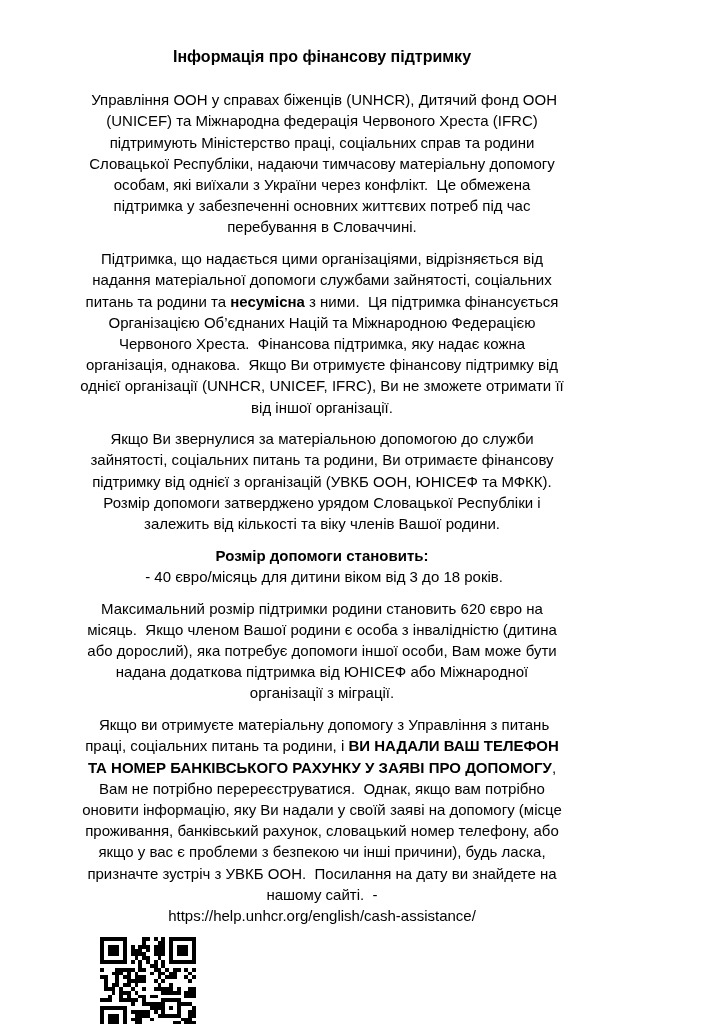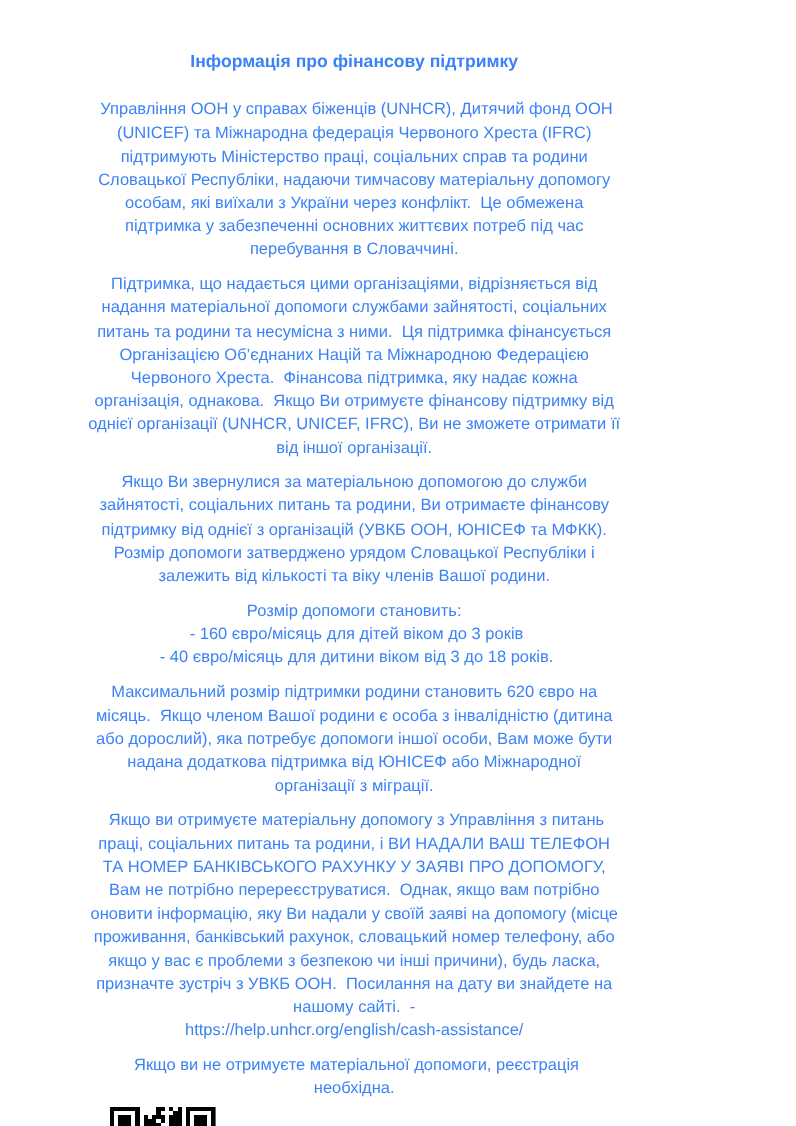--- a/index.html
+++ b/index.html
@@ -6,38 +6,38 @@
   body {
     width: 724px; height: 1024px;
     background: #ffffff;
     font-family: "Liberation Sans", "DejaVu Sans", sans-serif;
   }
   .page {
     box-sizing: border-box;
     width: 643px; height: 1024px;
     padding: 46px 78px 0 79px;
     overflow: hidden;
-    color: #3b82f6;
+    color: #000000;
     font-size: 15px;
     line-height: 21.2px;
   }
   .doc-title {
     font-size: 16px;
     font-weight: 700;
     text-align: center;
     margin: 0 0 22px 0;
     white-space: pre-wrap;
   }
   .para {
     margin: 0 0 10.5px 0;
     white-space: pre-wrap;
     text-align: center;
   }
   .tight { margin-bottom: 0; }
-  .b { font-weight: 400; }
+  .b { font-weight: 700; }
   .final-note { margin-bottom: 6px; }
   .qr {
     margin-left: 21px;
     width: 96px; height: 96px;
   }
   .qr svg { display: block; }
 </style>
 </head>
 <body>
 
@@ -46,32 +46,30 @@
   <h1 class="doc-title">Інформація про фінансову підтримку</h1>
 
   <p class="para"> Управління ООН у справах біженців (UNHCR), Дитячий фонд ООН (UNICEF) та Міжнародна федерація Червоного Хреста (IFRC) підтримують Міністерство праці, соціальних справ та родини Словацької Республіки, надаючи тимчасову матеріальну допомогу особам, які виїхали з України через конфлікт.  Це обмежена підтримка у забезпеченні основних життєвих потреб під час перебування в Словаччині.</p>
 
   <p class="para"><span>Підтримка, що надається цими організаціями, відрізняється від надання матеріальної допомоги службами зайнятості, соціальних питань та родини та </span><span class="b">несумісна</span><span> з ними.  Ця підтримка фінансується Організацією Об’єднаних Націй та Міжнародною Федерацією Червоного Хреста.  Фінансова підтримка, яку надає кожна організація, однакова.  Якщо Ви отримуєте фінансову підтримку від однієї організації (UNHCR, UNICEF, IFRC), Ви не зможете отримати її від іншої організації.</span></p>
 
   <p class="para">Якщо Ви звернулися за матеріальною допомогою до служби зайнятості, соціальних питань та родини, Ви отримаєте фінансову підтримку від однієї з організацій (УВКБ ООН, ЮНІСЕФ та МФКК).  Розмір допомоги затверджено урядом Словацької Республіки і залежить від кількості та віку членів Вашої родини.</p>
 
   <section>
     <p class="para tight b">Розмір допомоги становить:</p>
-    <p class="para tight"> - 160 євро/місяць для дітей віком до 3 років</p>
     <p class="para"> - 40 євро/місяць для дитини віком від 3 до 18 років.</p>
   </section>
 
   <p class="para">Максимальний розмір підтримки родини становить 620 євро на місяць.  Якщо членом Вашої родини є особа з інвалідністю (дитина або дорослий), яка потребує допомоги іншої особи, Вам може бути надана додаткова підтримка від ЮНІСЕФ або Міжнародної організації з міграції.</p>
 
   <section>
     <p class="para tight"><span> Якщо ви отримуєте матеріальну допомогу з Управління з питань праці, соціальних питань та родини, і </span><span class="b">ВИ НАДАЛИ ВАШ ТЕЛЕФОН ТА НОМЕР БАНКІВСЬКОГО РАХУНКУ У ЗАЯВІ ПРО ДОПОМОГУ</span><span>, Вам не потрібно перереєструватися.  Однак, якщо вам потрібно оновити інформацію, яку Ви надали у своїй заяві на допомогу (місце проживання, банківський рахунок, словацький номер телефону, або якщо у вас є проблеми з безпекою чи інші причини), будь ласка, призначте зустріч з УВКБ ООН.  Посилання на дату ви знайдете на нашому сайті.  -</span></p>
     <p class="para">https://help.unhcr.org/english/cash-assistance/</p>
   </section>
 
-  <p class="para b final-note"> Якщо ви не отримуєте матеріальної допомоги, реєстрація необхідна.</p>
 
   <div class="qr">
     <svg id="qr-svg" viewBox="0 0 100 100" width="96" height="96" shape-rendering="crispEdges" xmlns="http://www.w3.org/2000/svg">
         <rect x="0" y="0" width="4" height="4" fill="#000000"></rect>
         <rect x="4" y="0" width="4" height="4" fill="#000000"></rect>
         <rect x="8" y="0" width="4" height="4" fill="#000000"></rect>
         <rect x="12" y="0" width="4" height="4" fill="#000000"></rect>
         <rect x="16" y="0" width="4" height="4" fill="#000000"></rect>
         <rect x="20" y="0" width="4" height="4" fill="#000000"></rect>
         <rect x="24" y="0" width="4" height="4" fill="#000000"></rect>

